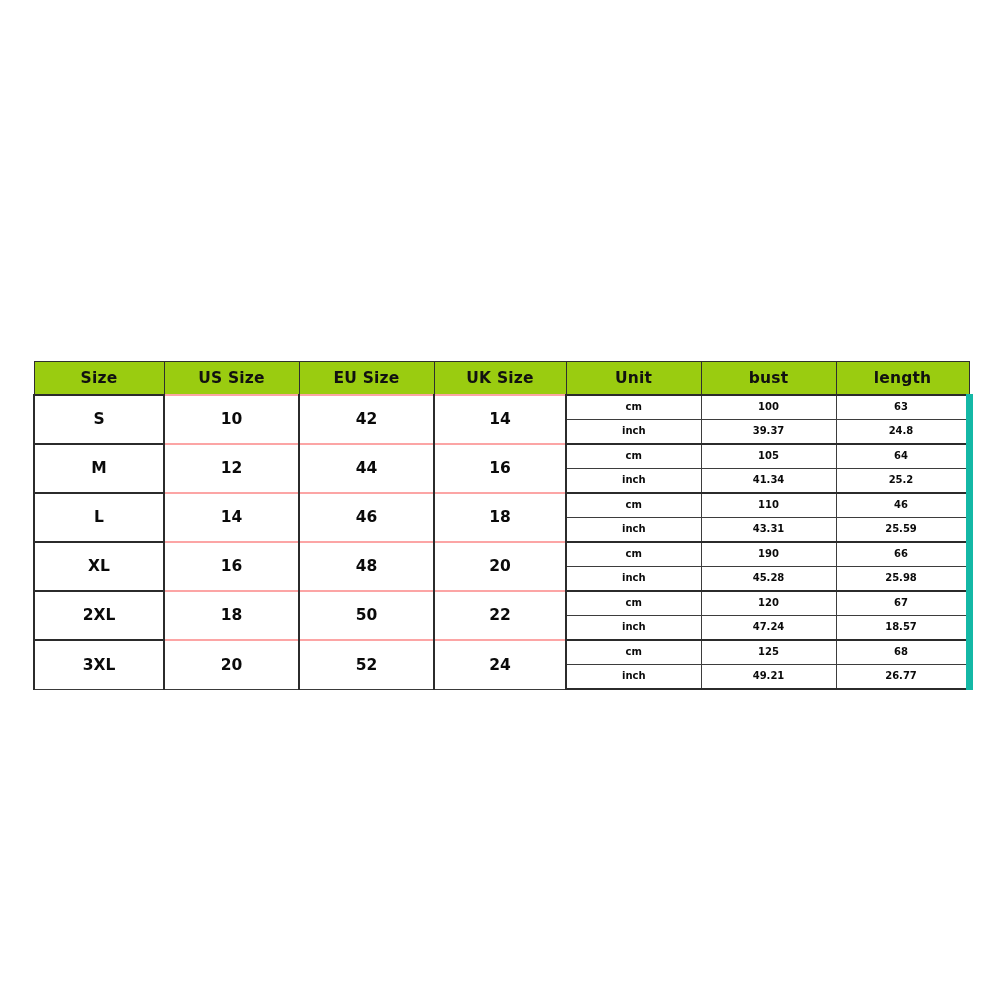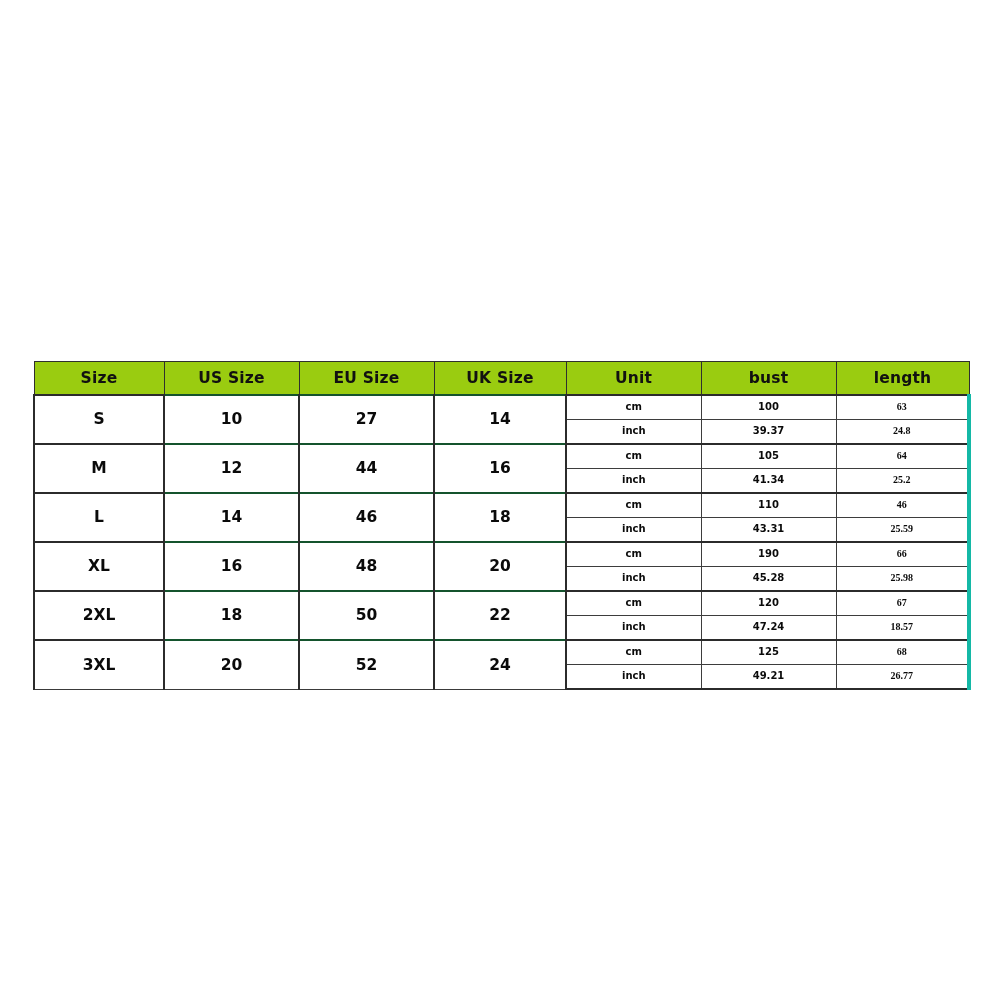--- a/index.html
+++ b/index.html
@@ -80,28 +80,27 @@
   table.size-chart tr.row-top td.subcell {
     border-top: 2px solid #2b2b2b;
   }
   table.size-chart tr.row-bot td.subcell {
     border-bottom: 2px solid #2b2b2b;
   }
   table.size-chart td.subcell.unit {
     border-left: 2px solid #2b2b2b;
   }
   table.size-chart td.subcell.length {
-    border-right: 4px solid #14b8a6;
-    font-family: Liberation Serif, serif;
+    border-right: 7px solid #14b8a6;
   }
   table.size-chart tbody tr.row-top td.sizecell {
     border-top: 2px solid #2b2b2b;
   }
   table.size-chart tbody tr.row-top td.spancell {
-    border-top: 2px solid #14532d;
+    border-top: 2px solid #fca5a5;
   }
   table.size-chart tbody tr:last-child td.subcell {
     border-bottom: 2px solid #2b2b2b;
   }
 </style>
 </head>
 <body>
 
 <div id="page">
   <div id="size-chart-wrap">
@@ -123,21 +122,21 @@
           <th>UK Size</th>
           <th>Unit</th>
           <th>bust</th>
           <th>length</th>
         </tr>
       </thead>
       <tbody>
           <tr class="row-top">
             <td class="sizecell" rowspan="2">S</td>
             <td class="spancell" rowspan="2">10</td>
-            <td class="spancell" rowspan="2">27</td>
+            <td class="spancell" rowspan="2">42</td>
             <td class="spancell" rowspan="2">14</td>
             <td class="subcell unit">cm</td>
             <td class="subcell bust">100</td>
             <td class="subcell length">63</td>
           </tr>
           <tr class="row-bot">
             <td class="subcell unit">inch</td>
             <td class="subcell bust">39.37</td>
             <td class="subcell length">24.8</td>
           </tr>

